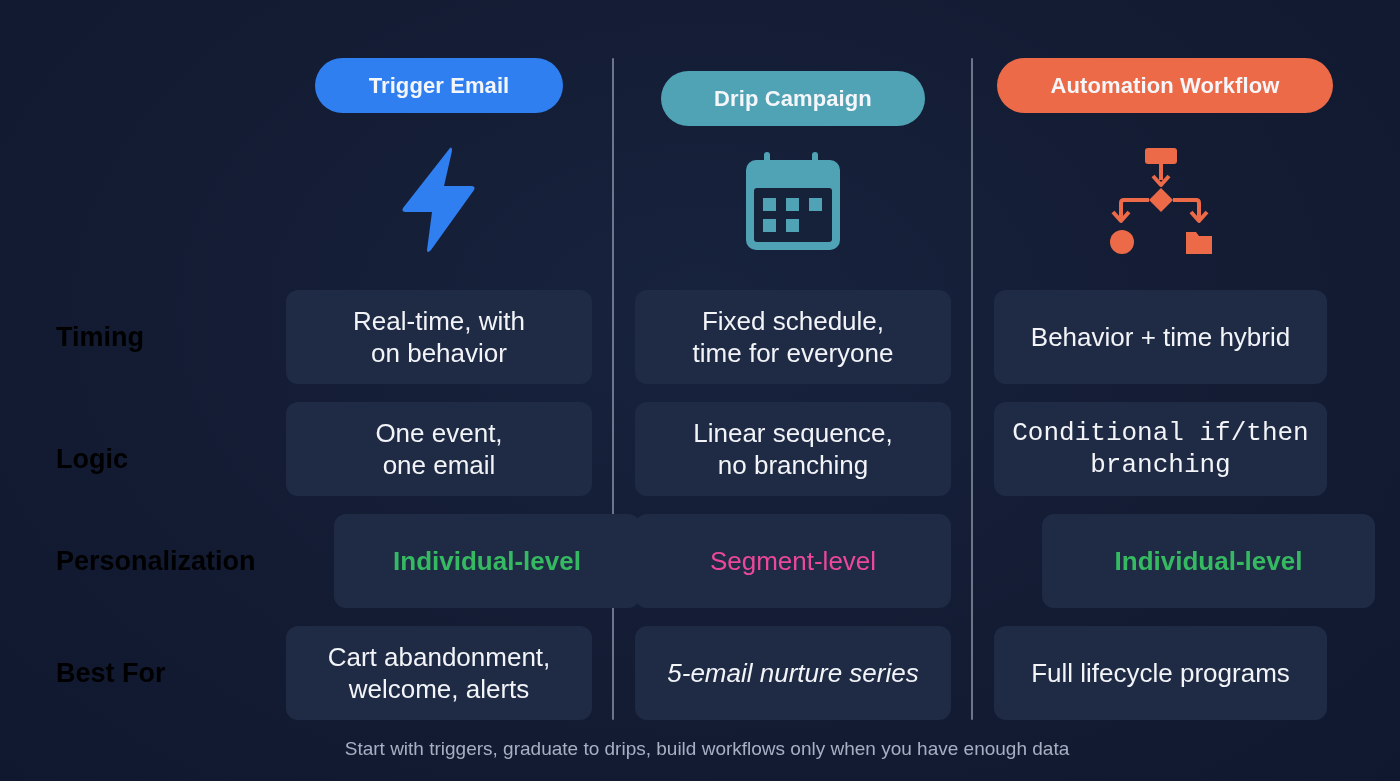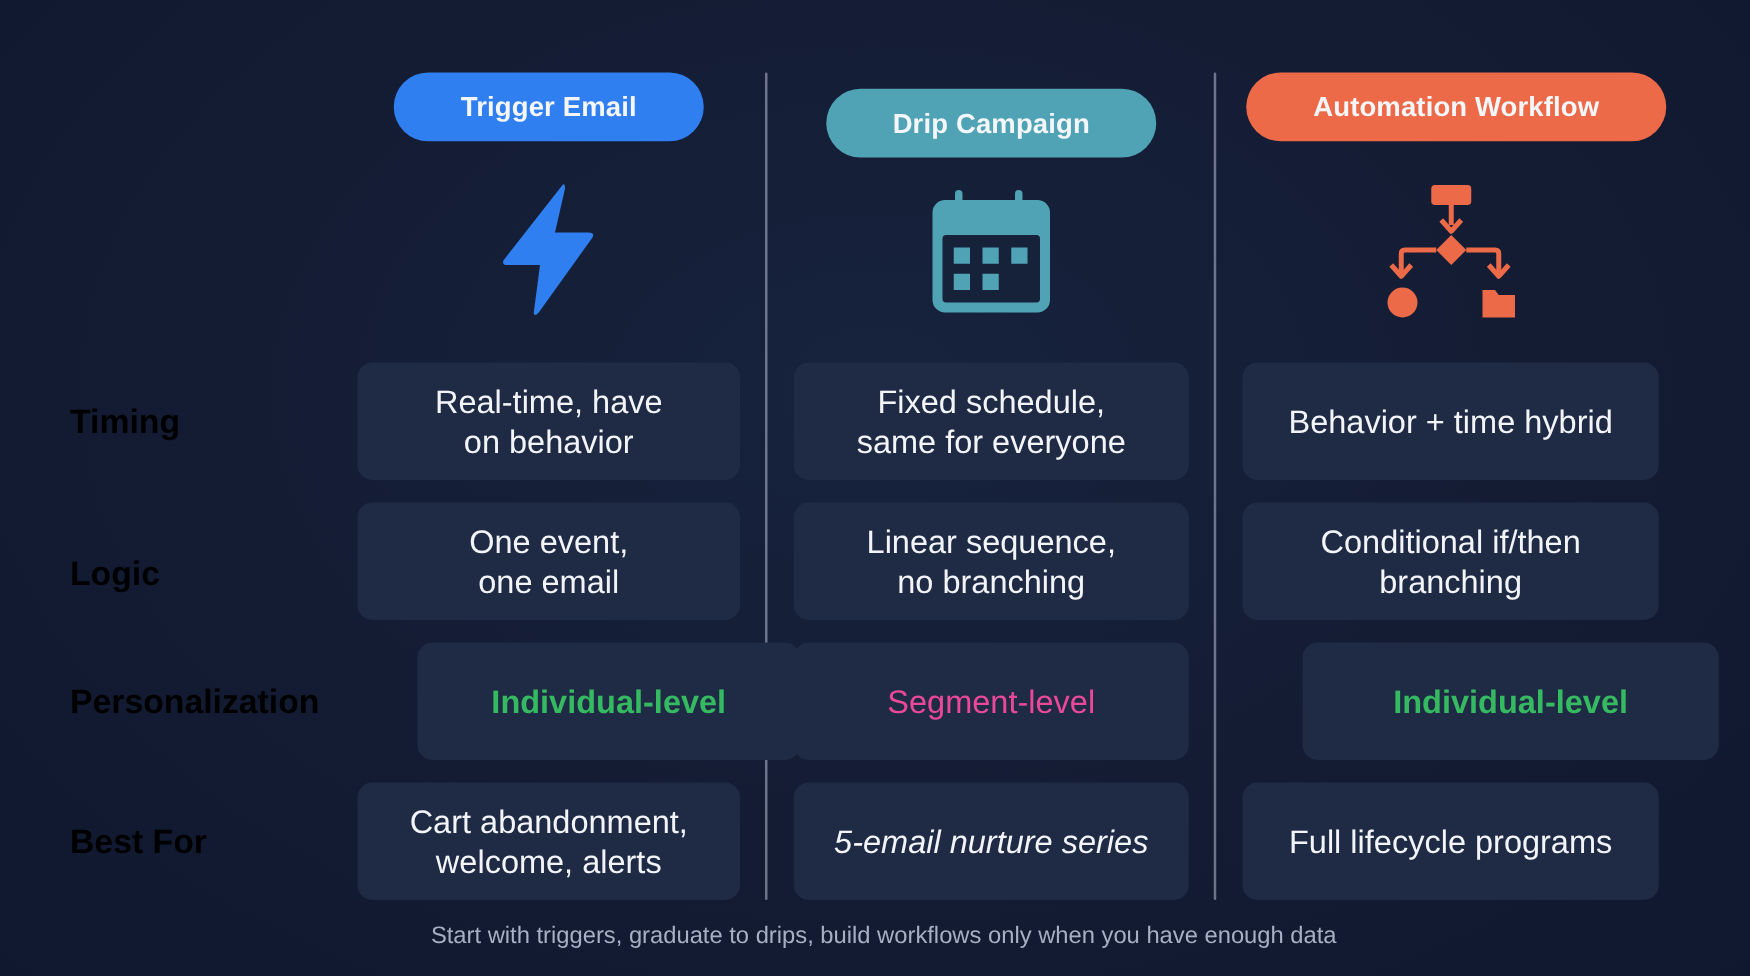--- a/index.html
+++ b/index.html
@@ -82,34 +82,34 @@
     <circle cx="14" cy="94" r="12" fill="#ec6a47"></circle>
     <path d="M78 84 L88 84 L91 88 L104 88 L104 106 L78 106 Z" fill="#ec6a47"></path>
   </svg>
 </div>
 
 <div class="row-label" style="top:290px;">Timing</div>
 <div class="row-label" style="top:412px;">Logic</div>
 <div class="row-label" style="top:514px;">Personalization</div>
 <div class="row-label" style="top:626px;">Best For</div>
 
-<div class="card" style="left:286px; width:306px; top:290px;">Real-time, have
+<div class="card" style="left:286px; width:306px; top:290px;">Real-time, with
 on behavior</div>
 <div class="card" style="left:286px; width:306px; top:402px;">One event,
 one email</div>
 <div class="card green" style="left:286px; width:306px; top:514px;">Individual-level</div>
 <div class="card" style="left:286px; width:306px; top:626px;">Cart abandonment,
 welcome, alerts</div>
 
 <div class="card" style="left:635px; width:316px; top:290px;">Fixed schedule,
-same for everyone</div>
+time for everyone</div>
 <div class="card" style="left:635px; width:316px; top:402px;">Linear sequence,
 no branching</div>
 <div class="card muted" style="left:635px; width:316px; top:514px;">Segment-level</div>
 <div class="card" style="left:635px; width:316px; top:626px;font-style:italic;">5-email nurture series</div>
 
 <div class="card" style="left:994px; width:333px; top:290px;">Behavior + time hybrid</div>
-<div class="card" style="left:994px; width:333px; top:402px;">Conditional if/then
+<div class="card" style="left:994px; width:333px; top:402px;font-family:Liberation Mono, monospace;">Conditional if/then
 branching</div>
 <div class="card green" style="left:994px; width:333px; top:514px;">Individual-level</div>
 <div class="card" style="left:994px; width:333px; top:626px;">Full lifecycle programs</div>
 
 <div class="footer">Start with triggers, graduate to drips, build workflows only when you have enough data</div>
 
 </body></html>

